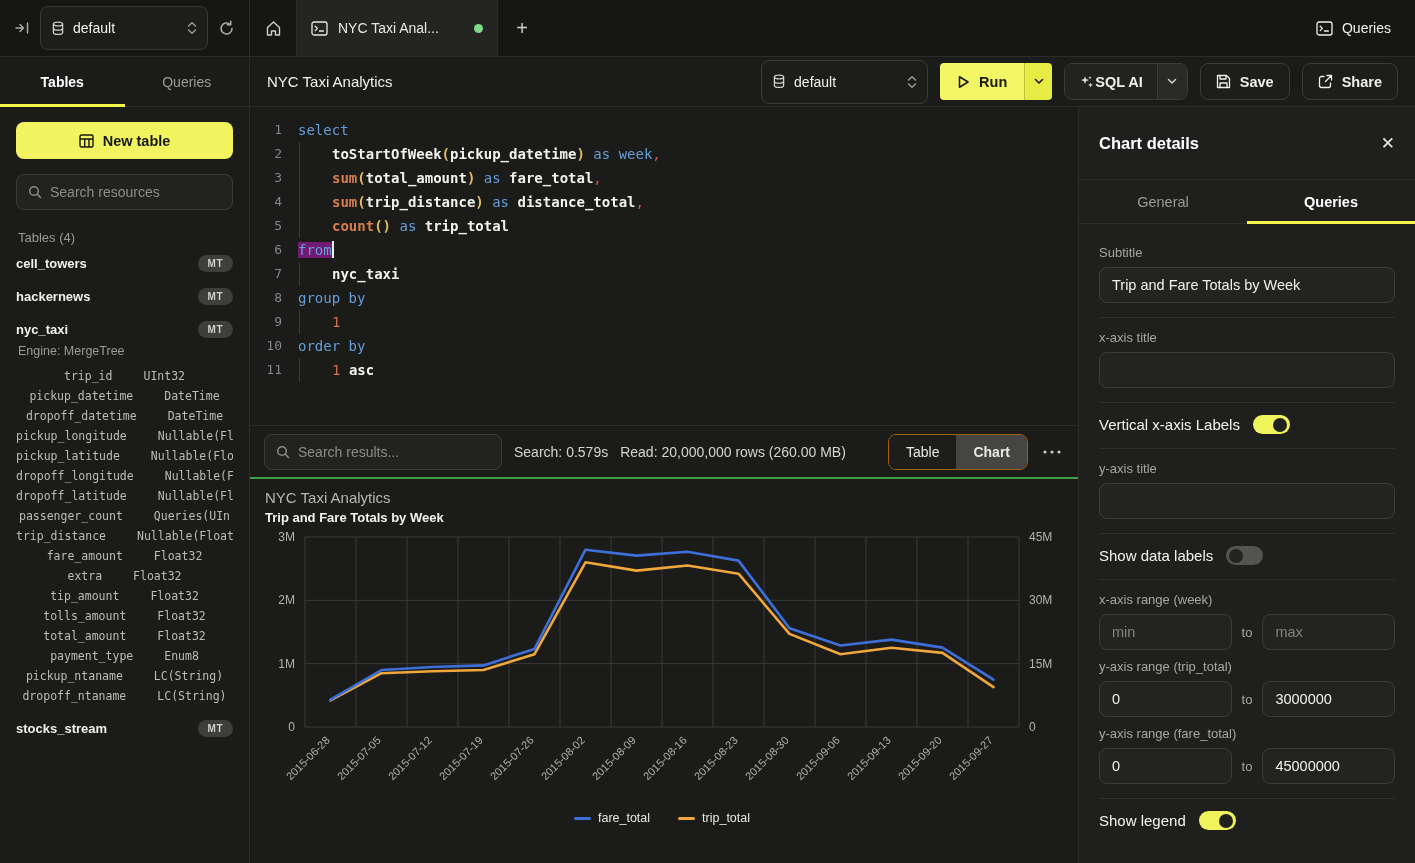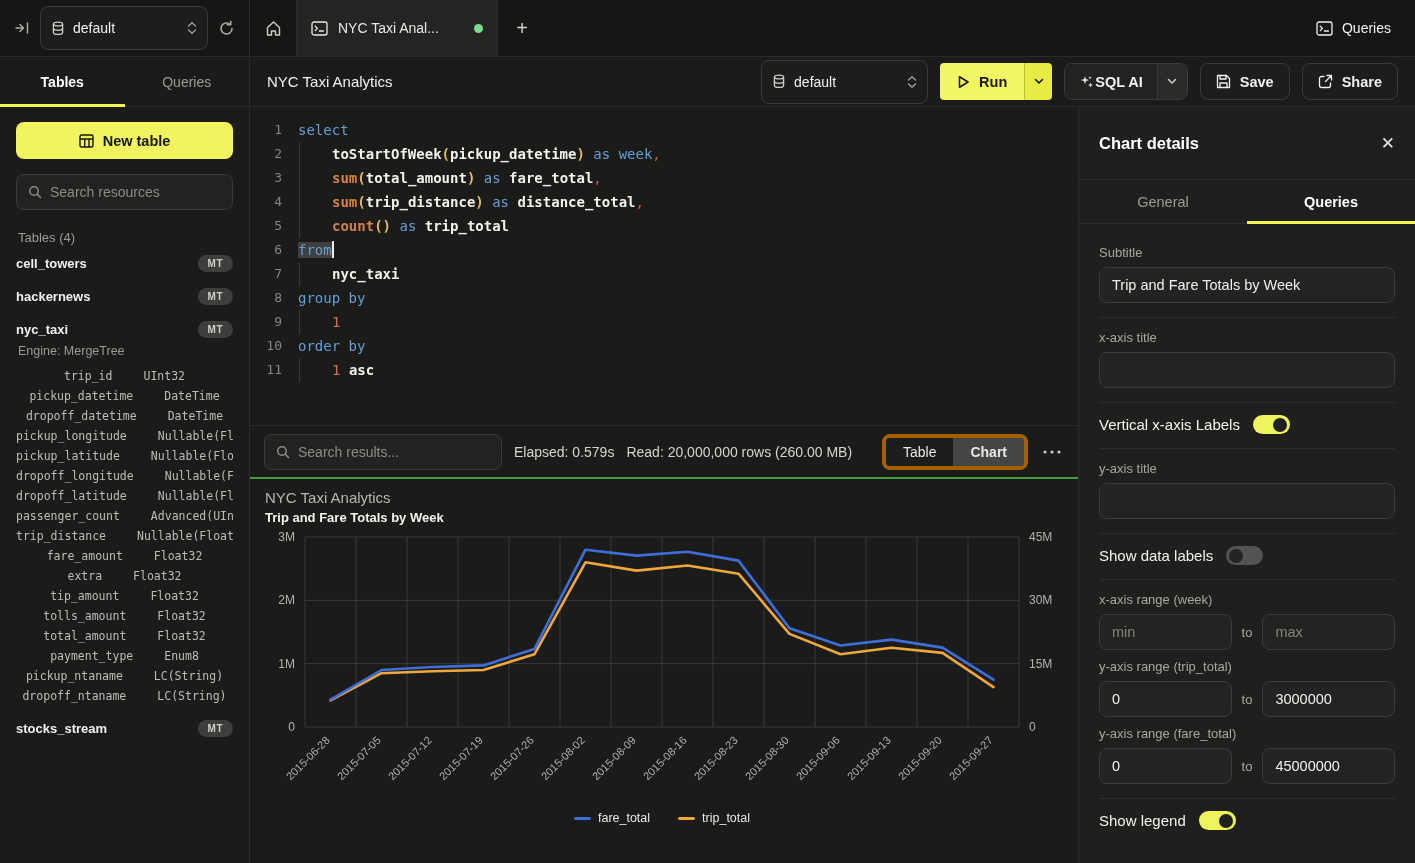--- a/index.html
+++ b/index.html
@@ -72,28 +72,28 @@
   .line-num { width:32px; text-align:right; color:#85858a; flex:none; font-size:13px; }
   .line-code { padding-left:16px; white-space:pre; }
   .tok-ind { display:inline-block; width:33px; height:24px; border-left:1px solid #3a3a38; margin-left:1px; vertical-align:top; }
   .tok-kw  { color:#649fd8; }
   .tok-fn  { color:#d5804a; font-weight:bold; }
   .tok-id  { color:#f1f1ed; font-weight:bold; }
   .tok-par { color:#dfbd63; font-weight:bold; }
   .tok-pun { color:#cf5c45; }
   .tok-num { color:#d3704a; }
   .tok-pl  { color:#dddddb; }
-  .tok-sel { color:#649fd8; background:#404040; }
+  .tok-sel { color:#649fd8; background:#701a75; }
   .tok-cursor { display:inline-block; width:2px; height:17px; background:#eeeeec; vertical-align:-3px; }
 
   
   .results-bar { height:52px; flex:none; border-top:1px solid #2b2b29; display:flex; align-items:center; gap:12px; padding:0 14px; }
   .results-search { width:238px; margin-top:0; flex:none; }
   .meta { color:#d4d4d1; font-size:14px; white-space:nowrap; }
-  .view-toggle { margin-left:auto; display:flex; border:4px solid #a16207; border-radius:8px; overflow:hidden; height:36px; flex:none; }
+  .view-toggle { margin-left:auto; display:flex; border:1px solid #a16207; border-radius:8px; overflow:hidden; height:36px; flex:none; }
   .view-btn { padding:0 17px; display:flex; align-items:center; color:#e8e8e6; font-size:14px; cursor:pointer; background:#1d1d1c; }
   .view-btn.active { background:#454543; font-weight:700; }
   .kebab { color:#cacac8; display:flex; align-items:center; padding:0 3px; cursor:pointer; }
   .green-rule { height:2px; flex:none; background:#3f9e43; }
 
   
   .chart-panel { flex:1; position:relative; background:#1b1b1a; min-height:0; }
   .chart-title { position:absolute; left:15px; top:10px; font-size:15px; color:#b6b6b3; }
   .chart-subtitle { position:absolute; left:15px; top:31px; font-size:13px; font-weight:700; color:#f2f2ef; }
   .chart-svg { position:absolute; inset:0; width:100%; height:100%; }
@@ -258,21 +258,21 @@
               <div class="col-row">
                 <span class="col-name">dropoff_longitude</span>
                 <span class="col-type">Nullable(F</span>
               </div>
               <div class="col-row">
                 <span class="col-name">dropoff_latitude</span>
                 <span class="col-type">Nullable(Fl</span>
               </div>
               <div class="col-row">
                 <span class="col-name">passenger_count</span>
-                <span class="col-type">Advanced(UIn</span>
+                <span class="col-type">Queries(UIn</span>
               </div>
               <div class="col-row">
                 <span class="col-name">trip_distance</span>
                 <span class="col-type">Nullable(Float</span>
               </div>
               <div class="col-row">
                 <span class="col-name">fare_amount</span>
                 <span class="col-type">Float32</span>
               </div>
               <div class="col-row">
@@ -437,21 +437,21 @@
           <div class="results-bar">
             <div class="search-box results-search">
               <span class="icon">
                 <svg width="14" height="14" viewBox="0 0 14 14" fill="none" stroke="#8c8c89" stroke-width="1.5" stroke-linecap="round">
                     <circle cx="6" cy="6" r="4.3"></circle>
                     <path d="m9.3 9.3 3.2 3.2"></path>
                   </svg>
               </span>
               <input placeholder="Search results..." style="">
             </div>
-            <span class="meta">Elapsed: 0.579s</span>
+            <span class="meta">Search: 0.579s</span>
             <span class="meta">Read: 20,000,000 rows (260.00 MB)</span>
             <div class="view-toggle">
               <div class="view-btn">Table</div>
               <div class="view-btn active">Chart</div>
             </div>
             <span class="kebab">
               <svg width="18" height="4" viewBox="0 0 18 4" fill="currentColor">
                   <circle cx="2" cy="2" r="1.6"></circle>
                   <circle cx="9" cy="2" r="1.6"></circle>
                   <circle cx="16" cy="2" r="1.6"></circle>

